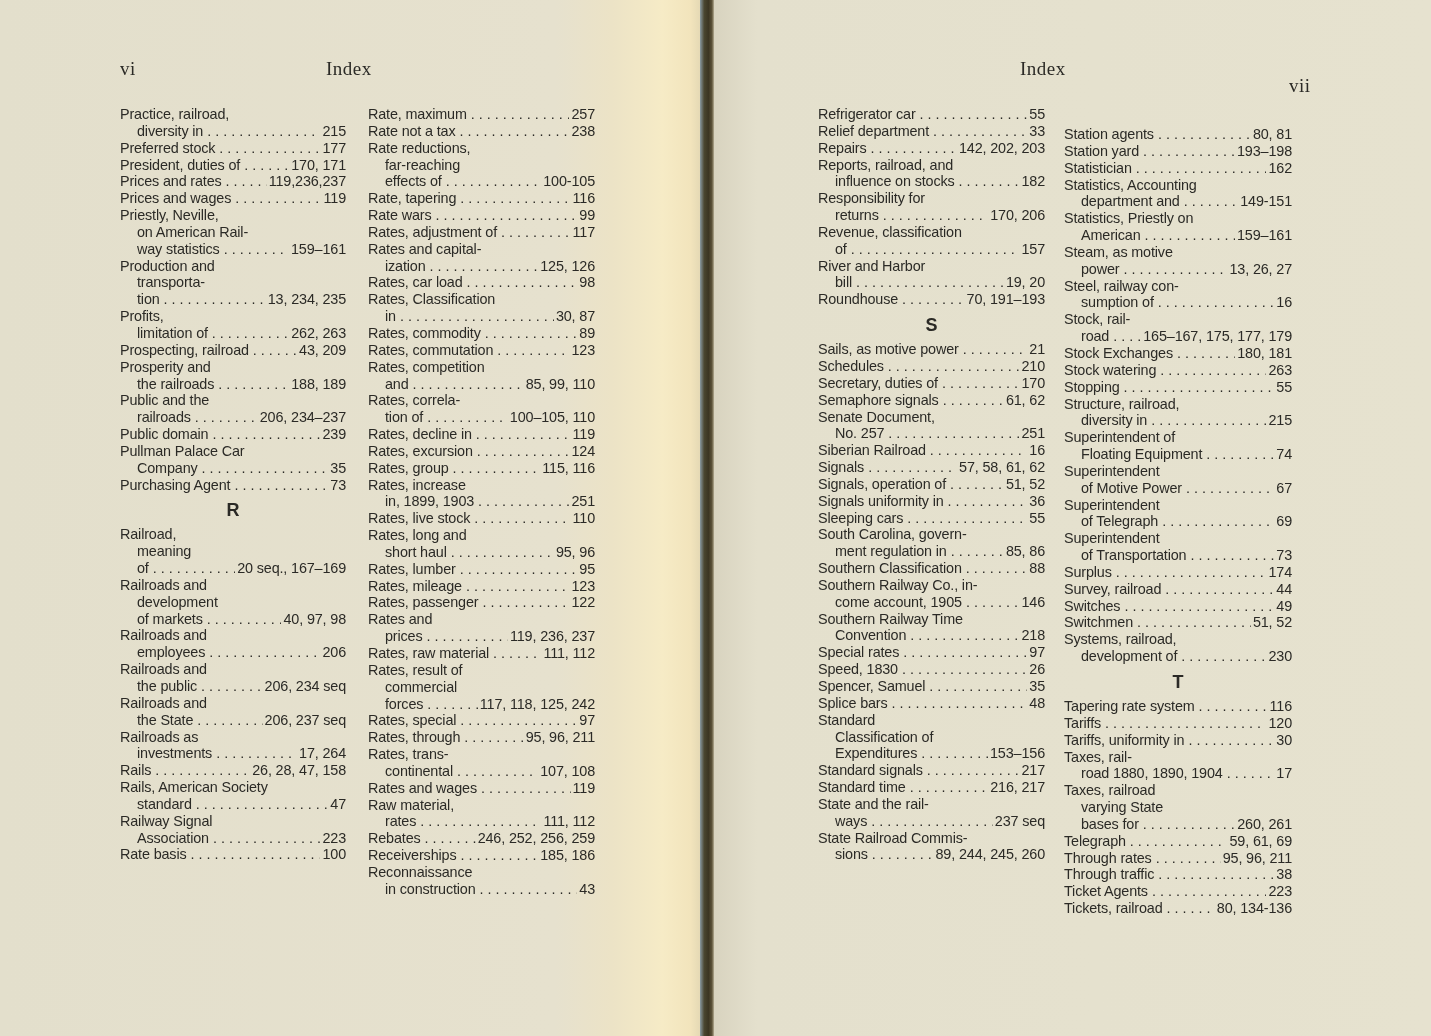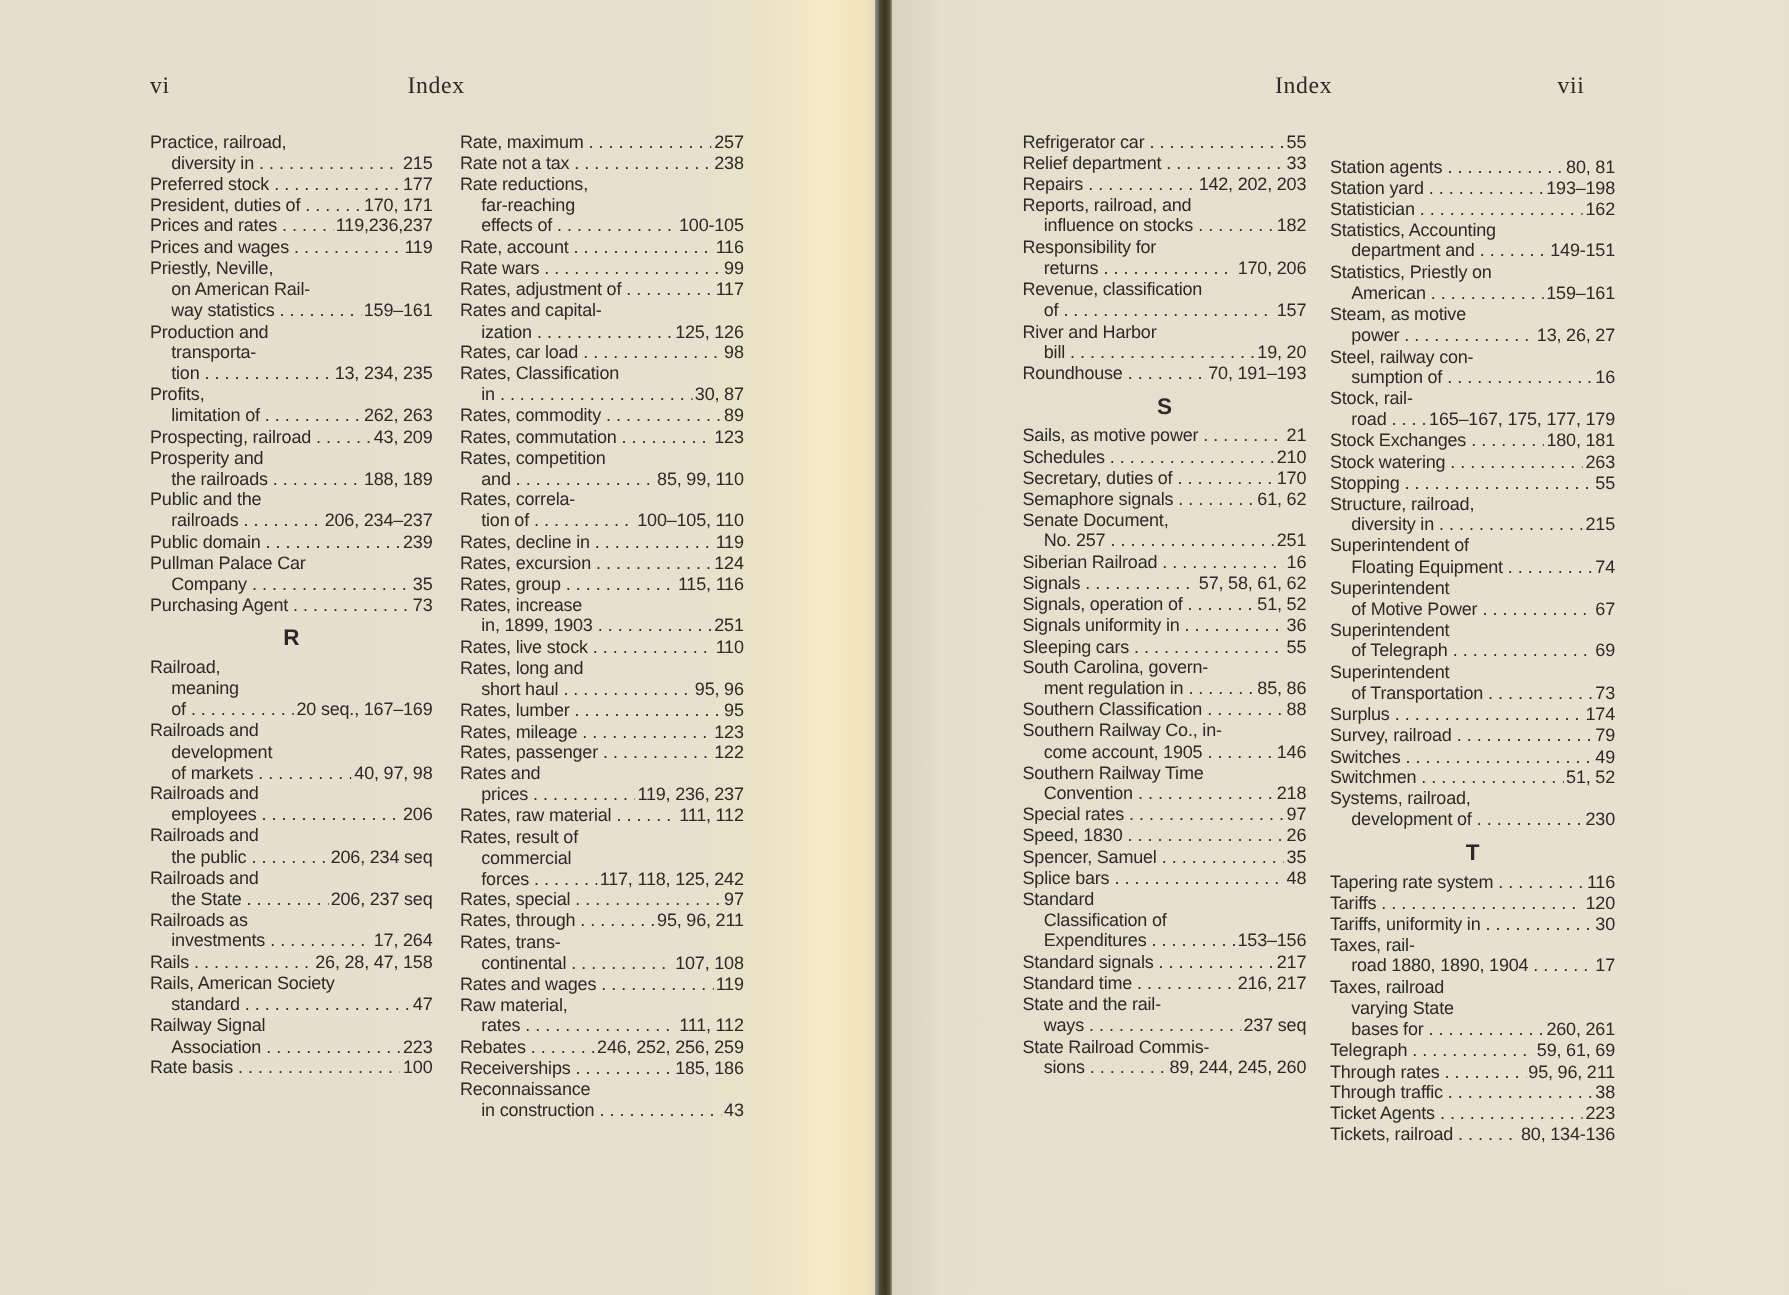--- a/index.html
+++ b/index.html
@@ -238,21 +238,21 @@
       <div class="entry">
         <div class="head-line">Rate reductions,</div>
         <div class="cont">far-reaching</div>
         <div class="line cont">
           <span class="ld"><span>effects of</span></span>
           <span class="pages">100-105</span>
         </div>
       </div>
       <div class="entry">
         <div class="line">
-          <span class="ld"><span>Rate, account</span></span>
+          <span class="ld"><span>Rate, tapering</span></span>
           <span class="pages">116</span>
         </div>
       </div>
       <div class="entry">
         <div class="line">
           <span class="ld"><span>Rate wars</span></span>
           <span class="pages">99</span>
         </div>
       </div>
       <div class="entry">
@@ -435,21 +435,21 @@
           <span class="pages">43</span>
         </div>
       </div>
     </div>
 </div>
 
 <div class="gutter"></div>
 
 <div class="page page-right">
   <div class="running-head" style="left:306px;">Index</div>
-  <div class="running-head" style="left:532px;">vii</div>
+  <div class="running-head" style="left:575px;margin-top:17px;">vii</div>
   <div class="column" style="left:104px; width:227px;">
       <div class="entry">
         <div class="line">
           <span class="ld"><span>Refrigerator car</span></span>
           <span class="pages">55</span>
         </div>
       </div>
       <div class="entry">
         <div class="line">
           <span class="ld"><span>Relief department</span></span>
@@ -753,21 +753,21 @@
       </div>
       <div class="entry">
         <div class="line">
           <span class="ld"><span>Surplus</span></span>
           <span class="pages">174</span>
         </div>
       </div>
       <div class="entry">
         <div class="line">
           <span class="ld"><span>Survey, railroad</span></span>
-          <span class="pages">79</span>
+          <span class="pages">44</span>
         </div>
       </div>
       <div class="entry">
         <div class="line">
           <span class="ld"><span>Switches</span></span>
           <span class="pages">49</span>
         </div>
       </div>
       <div class="entry">
         <div class="line">

